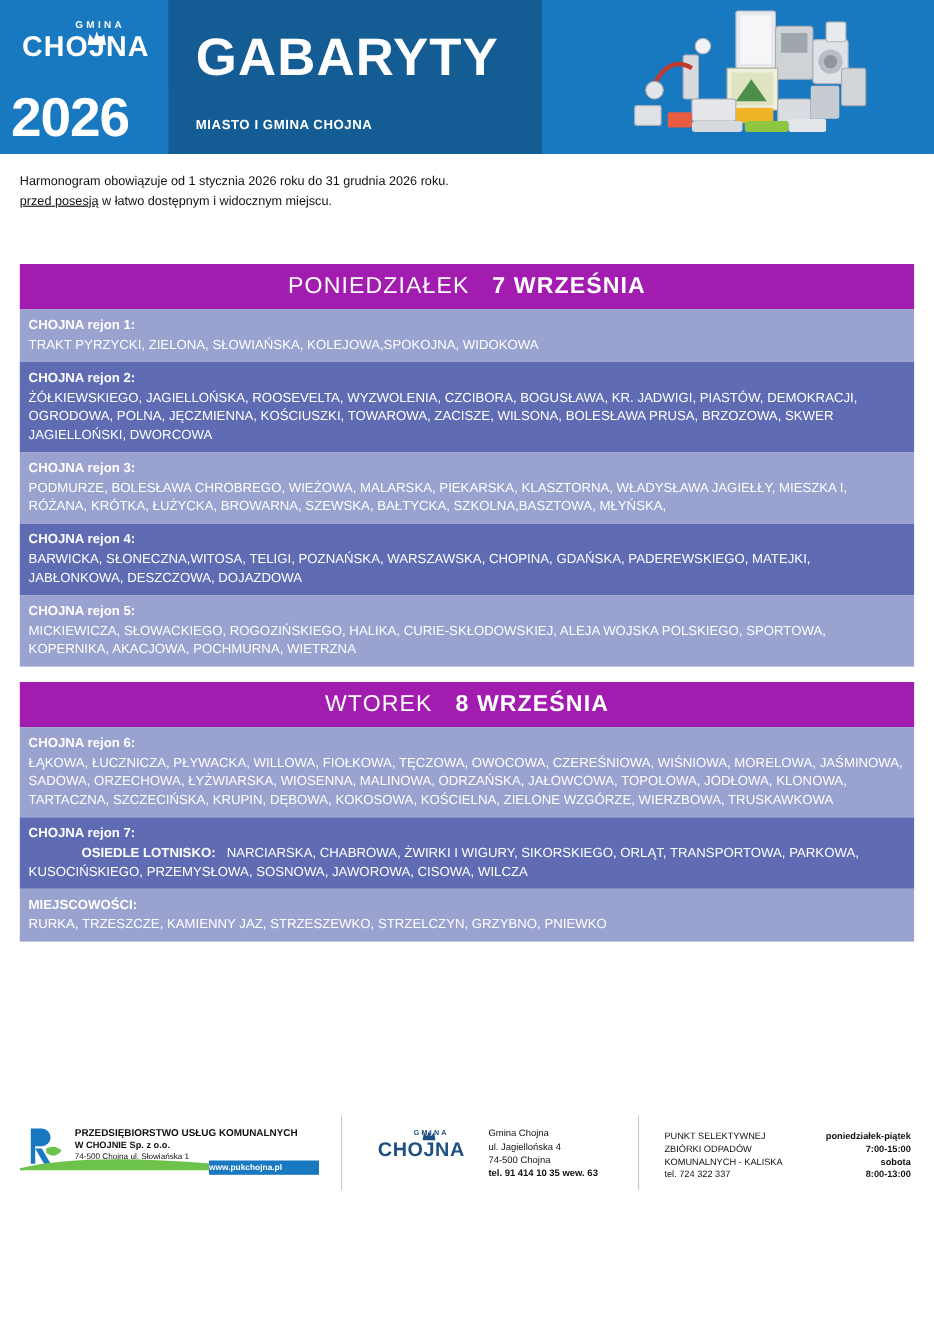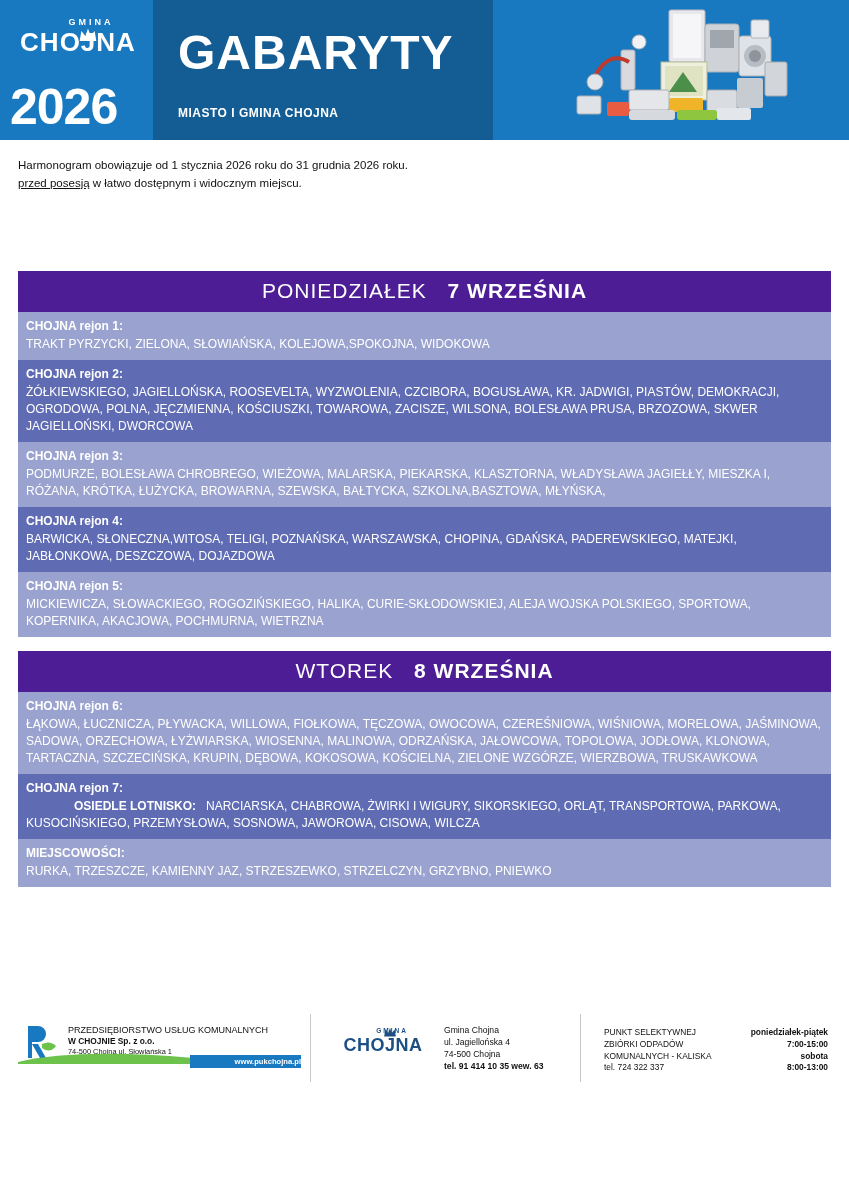--- a/index.html
+++ b/index.html
@@ -112,27 +112,26 @@
     width: 800px;
     font-size: 11.5px;
     color: #111111;
     line-height: 1.55;
   }
   .intro .u { text-decoration: underline; }
 
   
   .day-block { position: absolute; left: 18px; width: 813px; }
   .day-header {
-    background: #4c1d95;
+    background: #a21caf;
     color: #ffffff;
     text-align: center;
     padding: 8px 0 9px;
     font-size: 21px;
     letter-spacing: 1px;
-    margin-top: 31px;
   }
   .day-header .dow { font-weight: normal; }
   .day-header .date { font-weight: bold; margin-left: 14px; }
 
   .row {
     padding: 6px 8px 7px 8px;
     color: #ffffff;
     font-size: 12px;
     line-height: 1.42;
   }
@@ -159,32 +158,32 @@
     left: 22px; top: 1022px;
     width: 40px; height: 40px;
   }
   .puk-text {
     position: absolute;
     left: 68px; top: 1024px;
     font-size: 8.6px;
     color: #111;
     line-height: 1.35;
   }
-  .puk-text .l1 { font-weight: normal; font-size: 9px; }
+  .puk-text .l1 { font-weight: bold; font-size: 9px; }
   .puk-text .l2 { font-weight: bold; font-size: 8.4px; }
   .puk-text .l3 { font-size: 7.4px; }
   .puk-url {
     position: absolute;
     left: 190px; top: 1055px;
-    width: 111px; height: 13px;
+    width: 100px; height: 13px;
     background: #1878c0;
     color: #fff;
     font-size: 7.6px;
     font-weight: bold;
-    text-align: right;
+    text-align: left;
     line-height: 13px;
   }
   .puk-swoosh {
     position: absolute;
     left: 18px; top: 1050px;
     width: 175px; height: 14px;
   }
   .gm-logo {
     position: absolute;
     left: 337px; top: 1028px;

